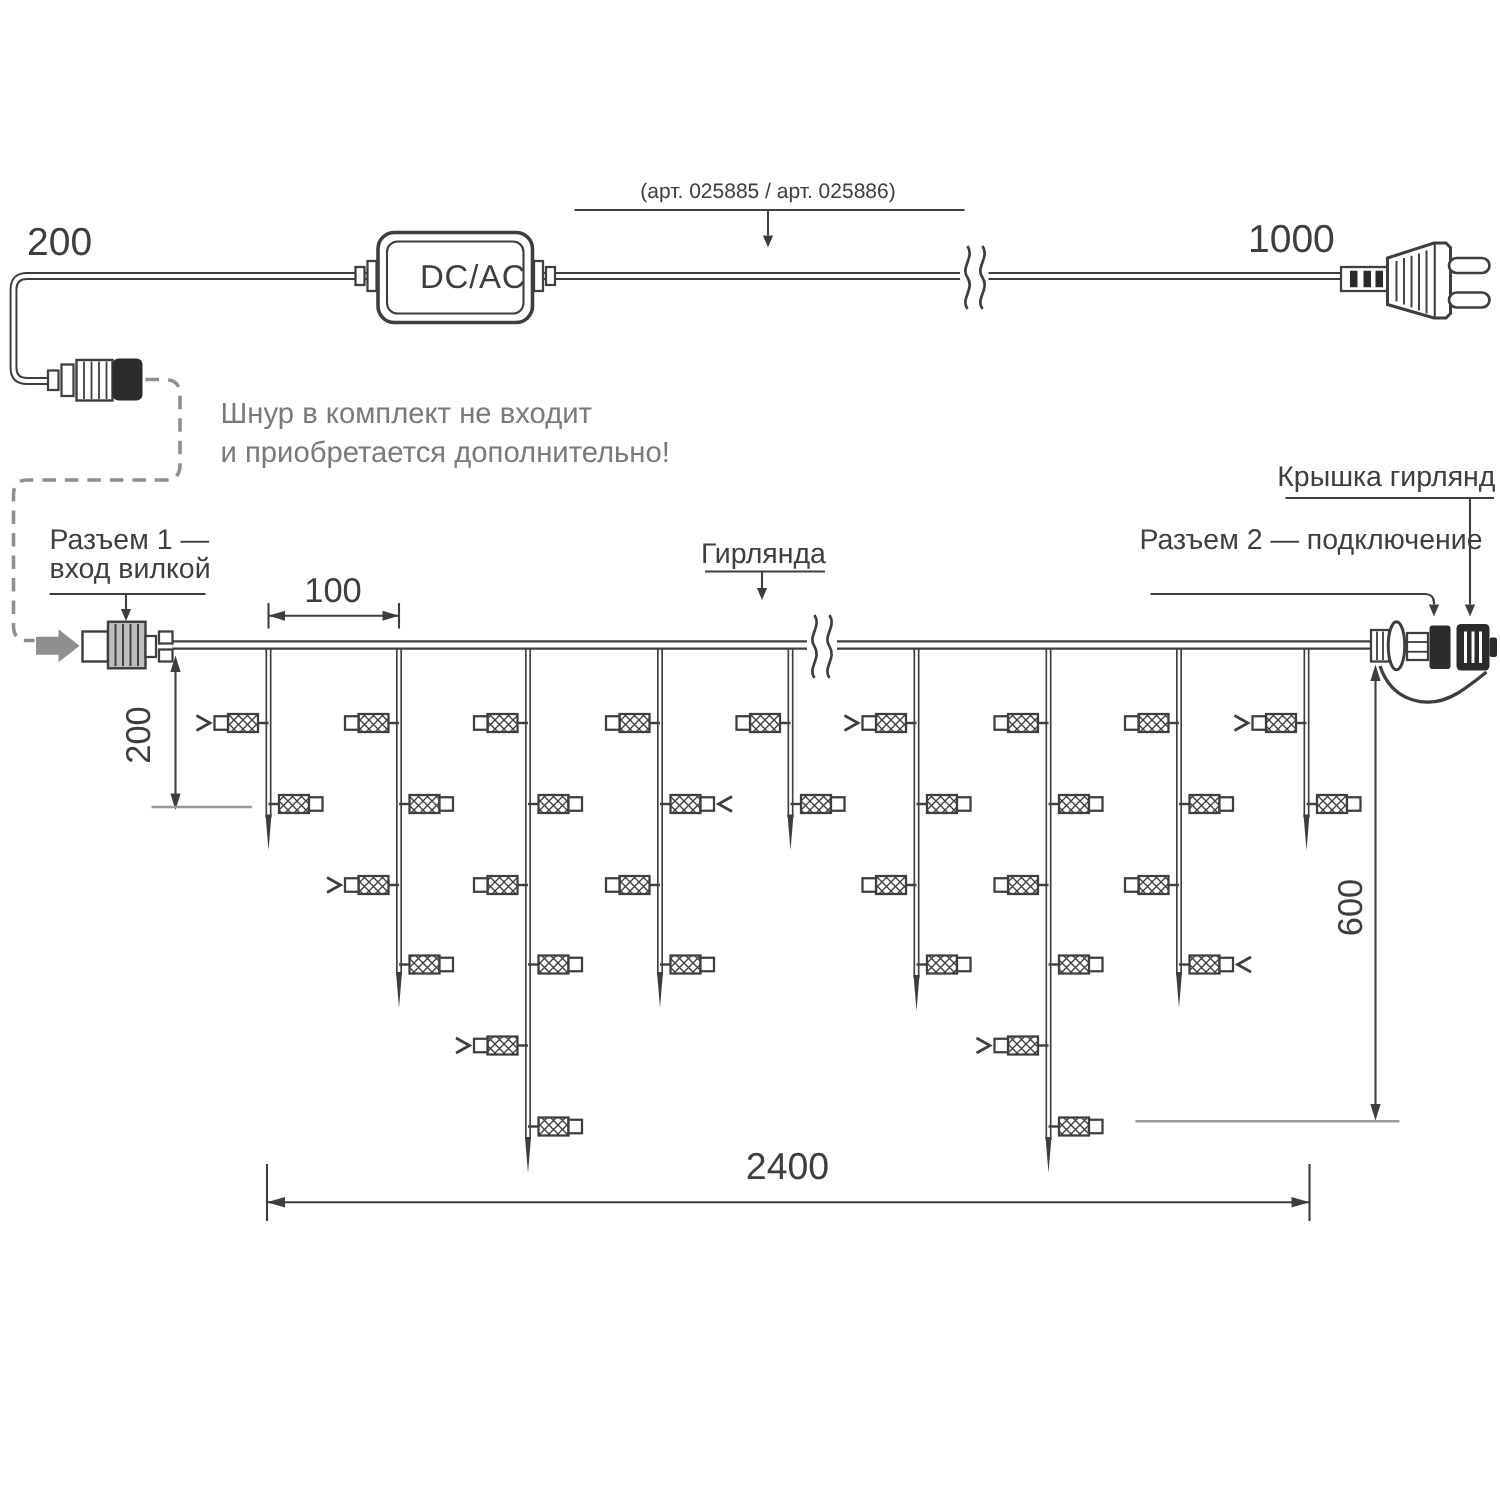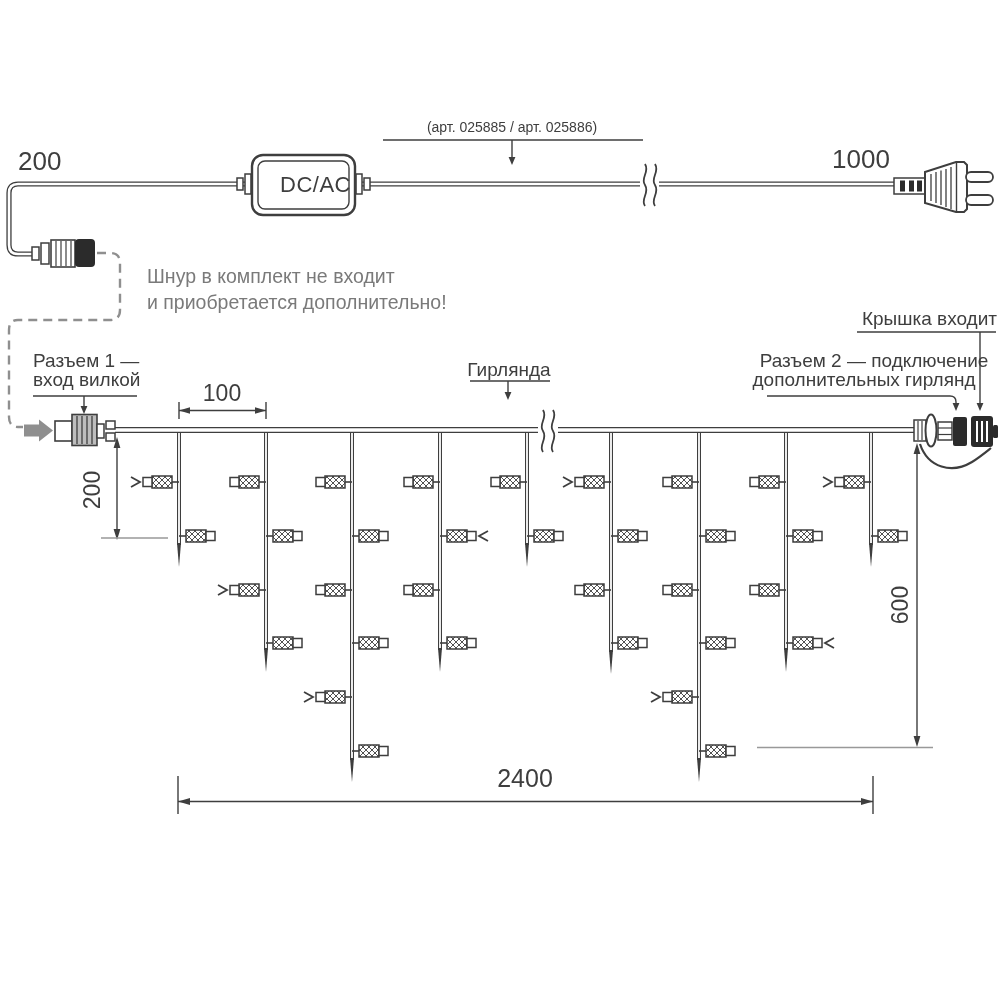--- a/index.html
+++ b/index.html
@@ -442,20 +442,19 @@
 <div class="lbl center art" style="left:512px;top:119px;">(арт. 025885 / арт. 025886)</div>
 <div class="lbl" style="left:252px;top:172px;width:127px;text-align:center;font-size:22px;letter-spacing:0.5px;">DC/AC</div>
 <div class="lbl gray-note" style="left:147px;top:291px;">и приобретается дополнительно!</div>
 <div class="lbl gray-note" style="left:147px;top:265px;">Шнур в комплект не входит</div>
 
 <div class="lbl caption" style="left:33px;top:350px;">Разъем 1 —</div>
 <div class="lbl caption" style="left:33px;top:369px;">вход вилкой</div>
 <div class="lbl dimnum center" style="left:222px;top:380px;">100</div>
 <div class="lbl caption center" style="left:509px;top:359px;">Гирлянда</div>
 <div class="lbl caption center" style="left:862px;top:350px;margin-left:12px;">Разъем 2 — подключение</div>
-<div class="lbl caption center" style="left:864px;top:369px;">дополнительных гирлянд</div>
-<div class="lbl caption right-align" style="left:827px;top:308px;width:170px;">Крышка входит</div>
+<div class="lbl caption right-align" style="left:827px;top:308px;width:170px;">Крышка гирлянд</div>
 
 <div class="lbl dimnum rot" style="left:57px;top:477px;">200</div>
 <div class="lbl dimnum rot" style="left:865px;top:592px;">600</div>
 <div class="lbl center" style="left:525px;top:764px;font-size:25px;">2400</div>
 
 </div>
 
 </body></html>

